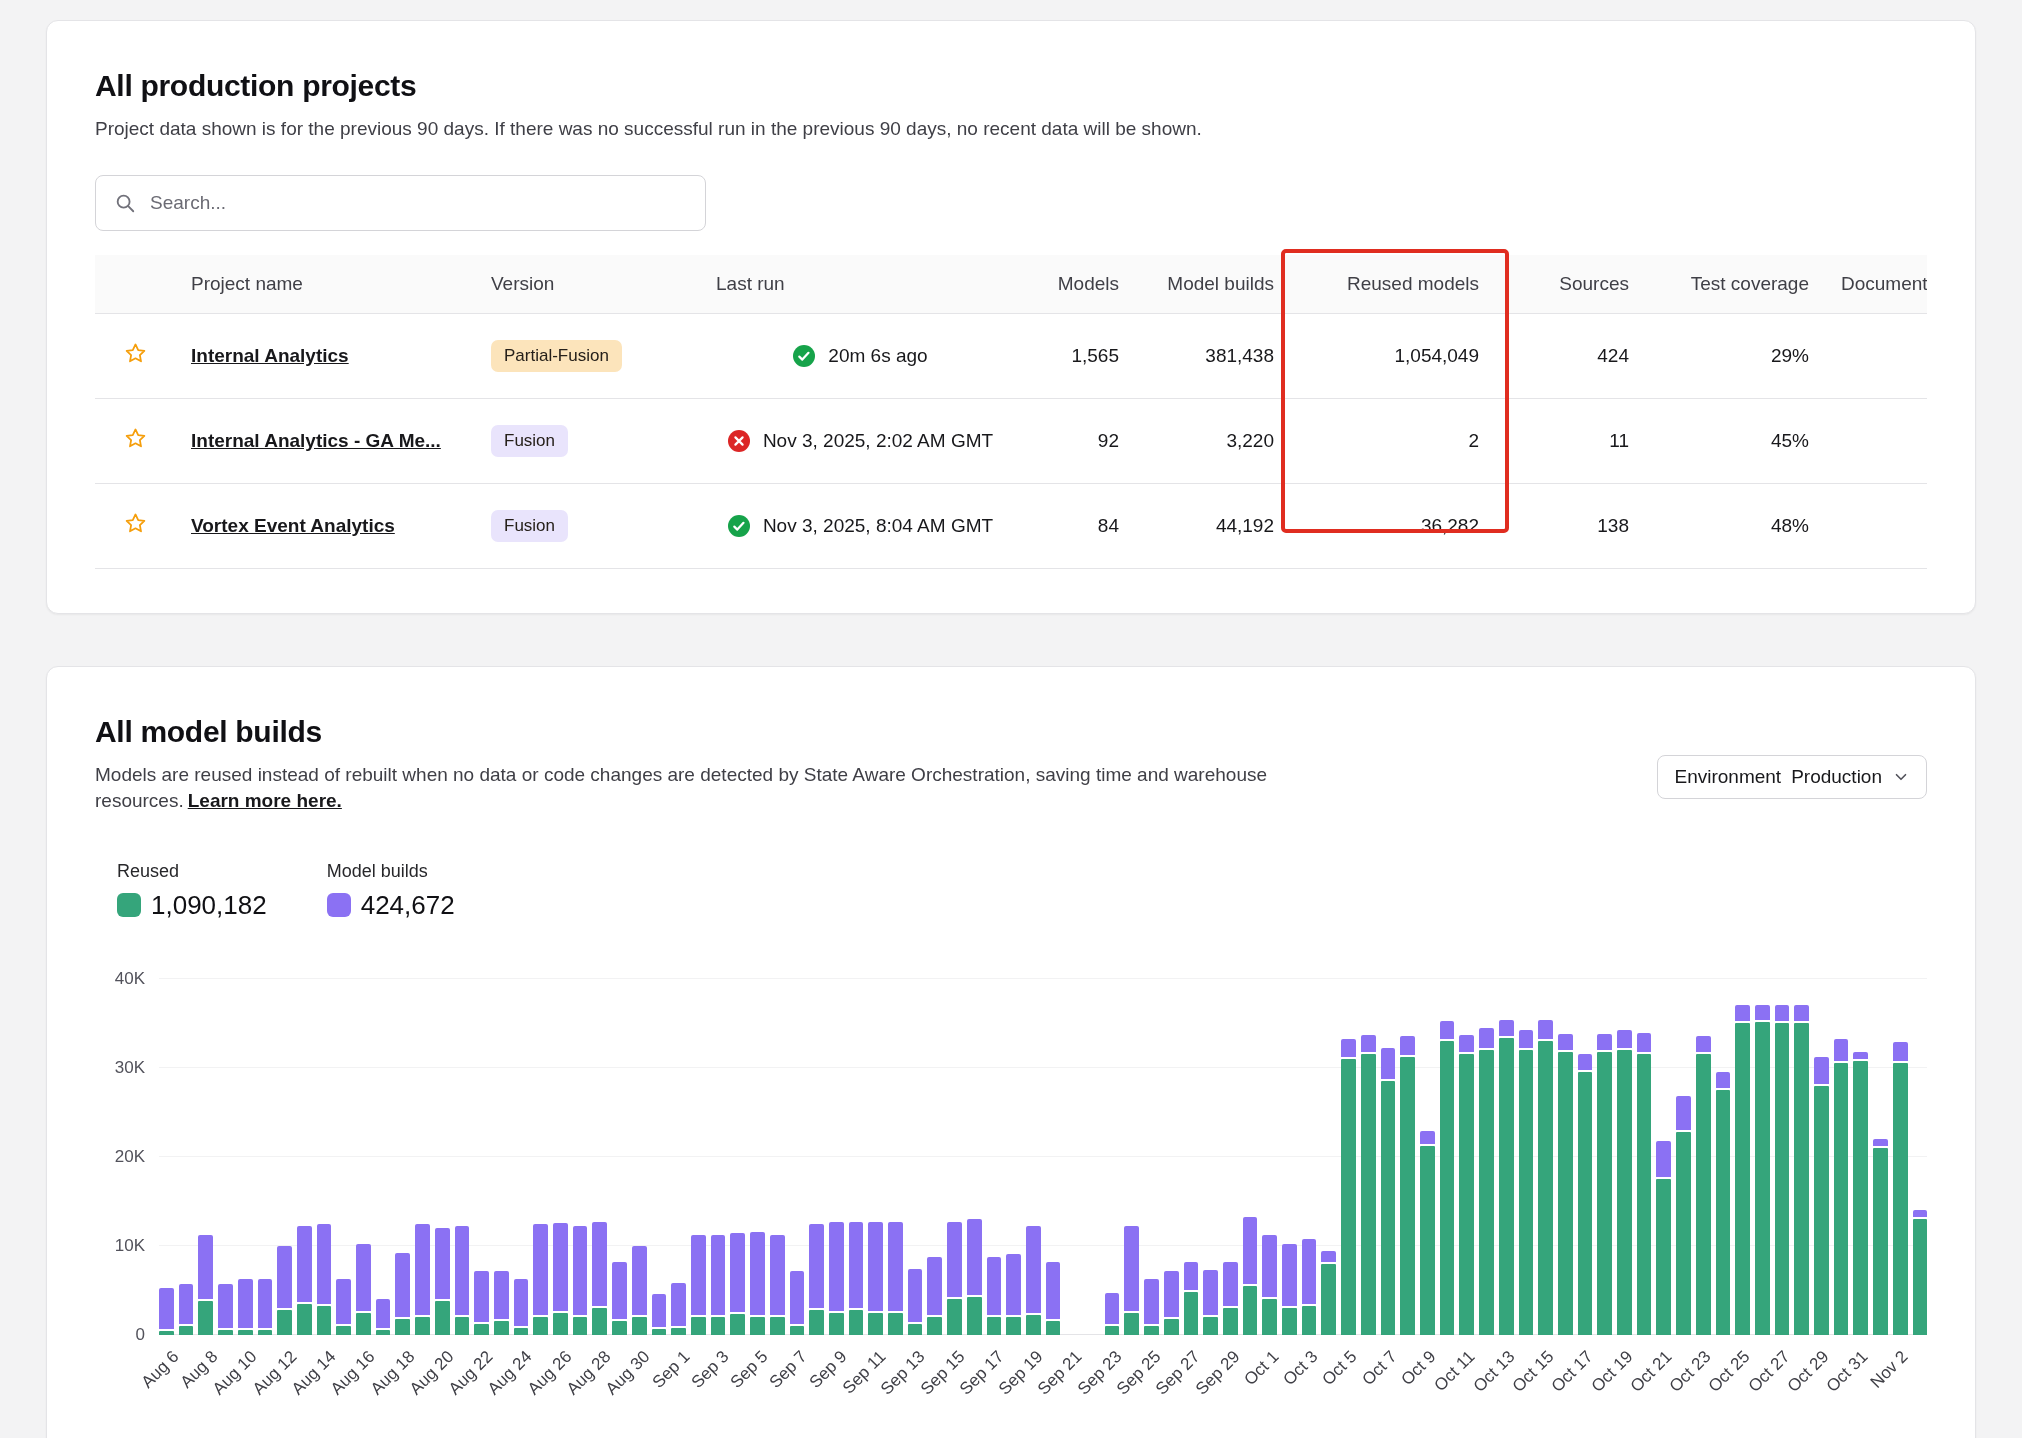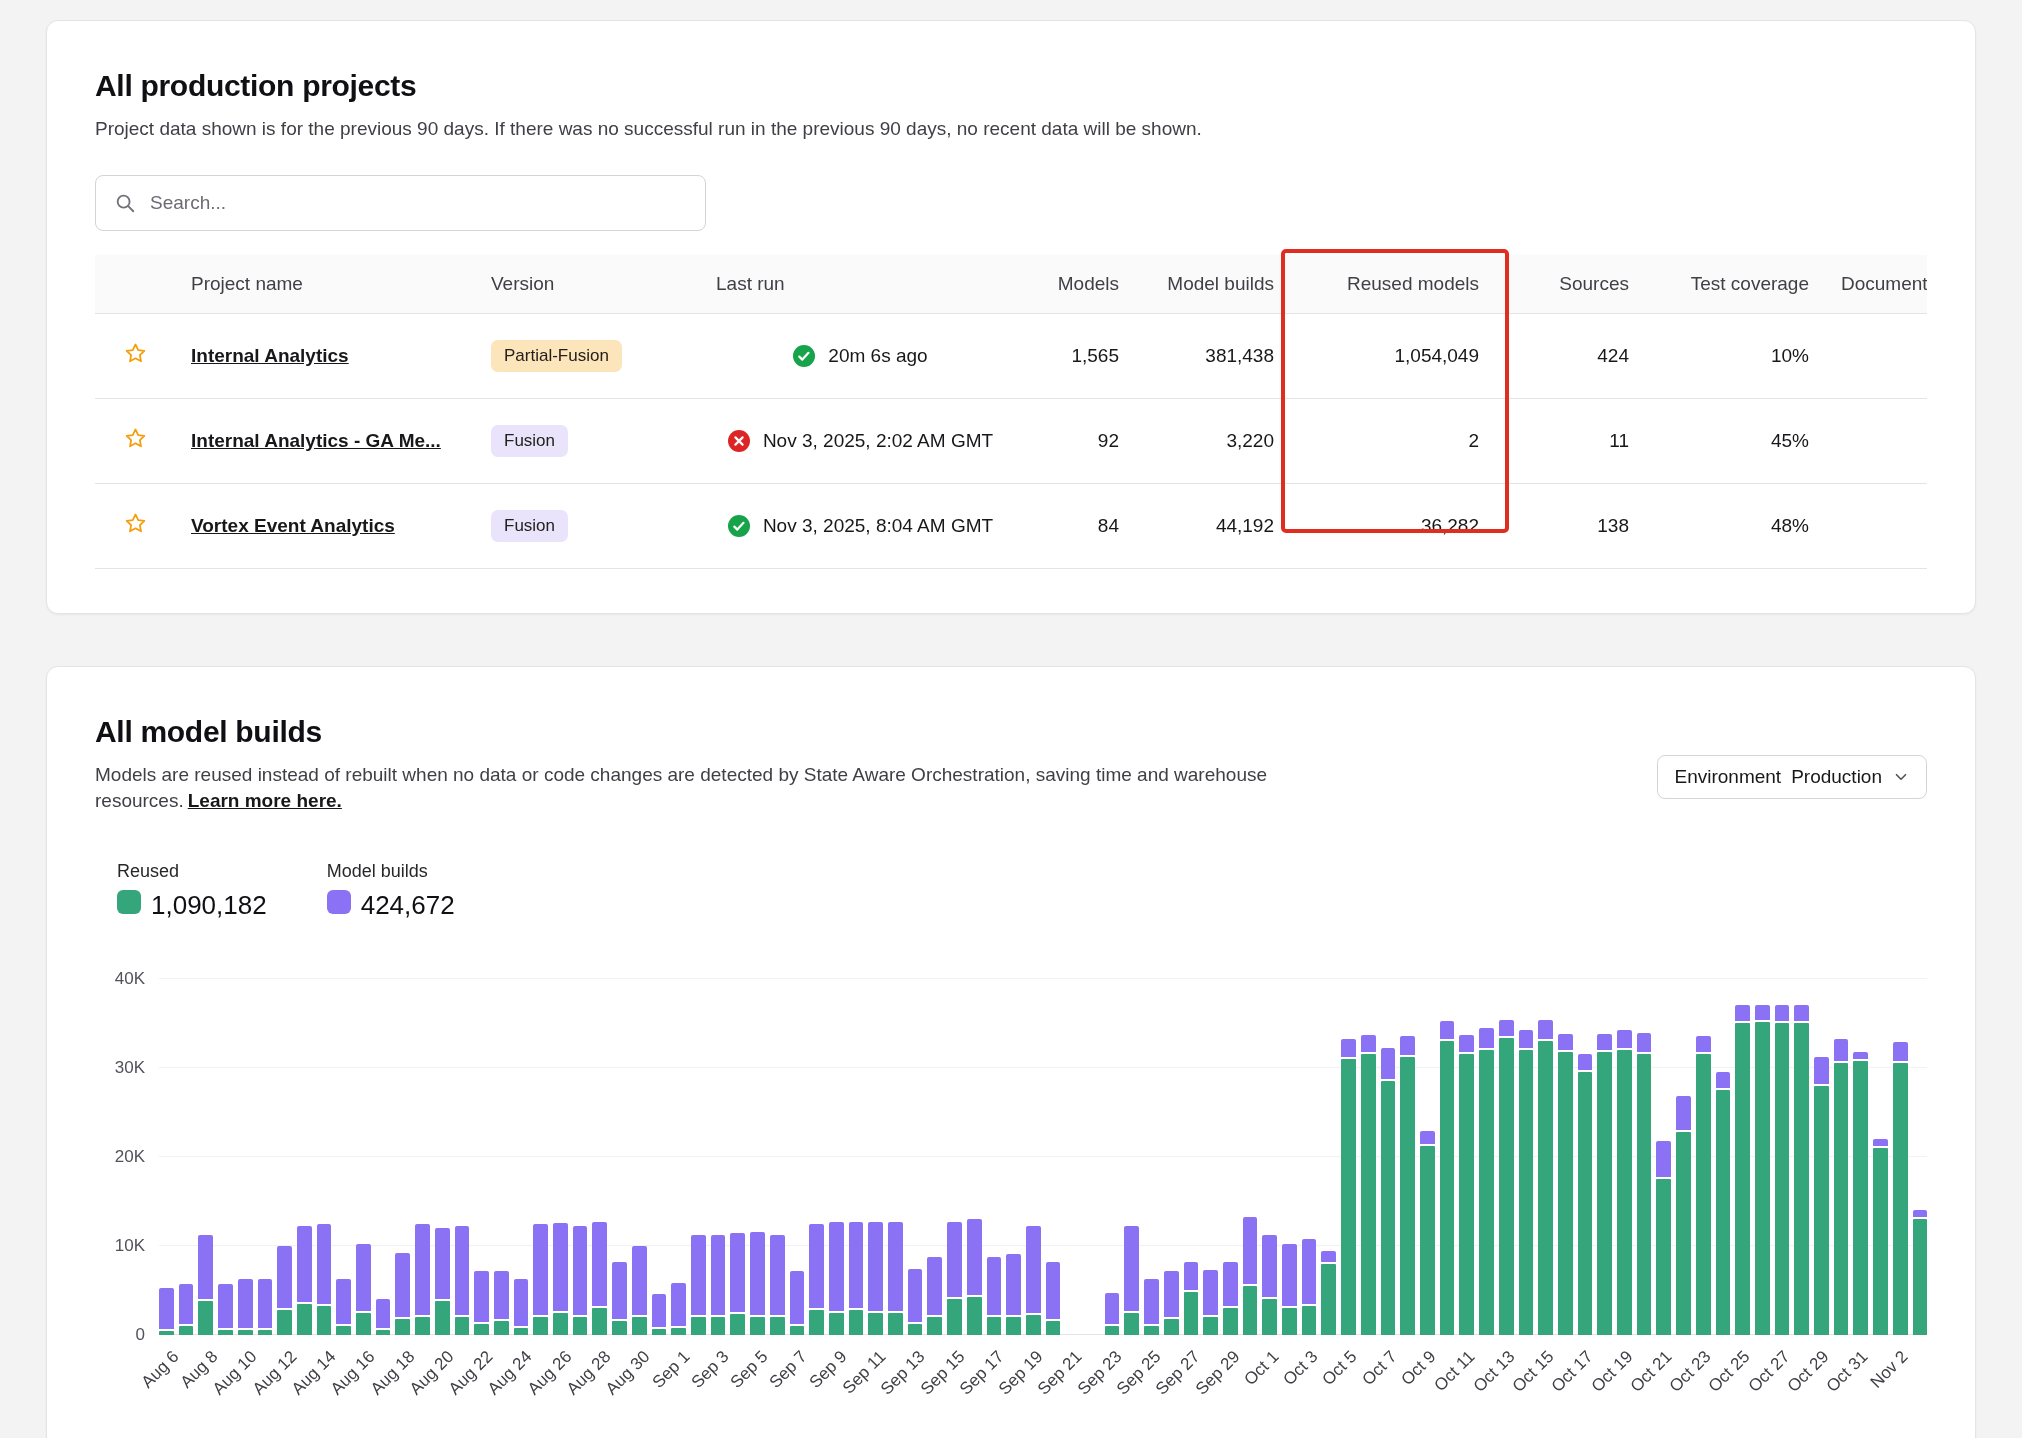--- a/index.html
+++ b/index.html
@@ -72,21 +72,21 @@
     position:absolute; top:88px; right:48px;
     display:flex; align-items:center; gap:10px;
     border:1px solid #d4d4d8; border-radius:8px;
     padding:10px 16px; font-size:19px; background:#fff; cursor:pointer;
   }
 
   
   .legend { display:flex; gap:60px; margin:46px 0 0 22px; }
   .legend-group {}
   .legend-label { font-size:18px; color:#27272a; }
-  .legend-value-row { display:flex; gap:10px; margin-top:8px; }
+  .legend-value-row { display:flex; align-items:center; gap:10px; margin-top:8px; }
   .legend-swatch { width:24px; height:24px; border-radius:6px; }
   .legend-value { font-size:26px; color:#101014; }
 
   
   .chart { margin-top:58px; display:flex; }
   .y-gutter { width:64px; position:relative; height:356px; flex:none; }
   .y-tick {
     position:absolute; right:14px; transform:translateY(50%);
     font-size:17px; color:#52525b;
   }
@@ -174,21 +174,21 @@
                       <path d="M7.3 12.6l3 3 6.2-6.8" stroke="#fff" stroke-width="2.2" fill="none" stroke-linecap="round" stroke-linejoin="round"></path>
                     </svg>
                   </span>
               <span class="lastrun-text">20m 6s ago</span>
             </span>
               </td>
             <td class="num">1,565</td>
             <td class="num">381,438</td>
             <td class="num">1,054,049</td>
             <td class="num">424</td>
-            <td class="num">10%</td>
+            <td class="num">29%</td>
             <td></td>
           </tr>
           <tr>
             <td class="c-star"><span class="star-btn">
                   <svg width="25" height="25" viewBox="0 0 24 24" fill="none" stroke="#f59e0b" stroke-width="1.7" stroke-linejoin="round">
                     <path d="M12 3.3l2.6 5.4 5.9.8-4.3 4.1 1.1 5.9-5.3-2.9-5.3 2.9 1.1-5.9L3.5 9.5l5.9-.8z"></path>
                   </svg>
                 </span></td>
             <td><a class="proj-link">Internal Analytics - GA Me...</a></td>
             <td><span class="badge badge-fusion">Fusion</span></td>

